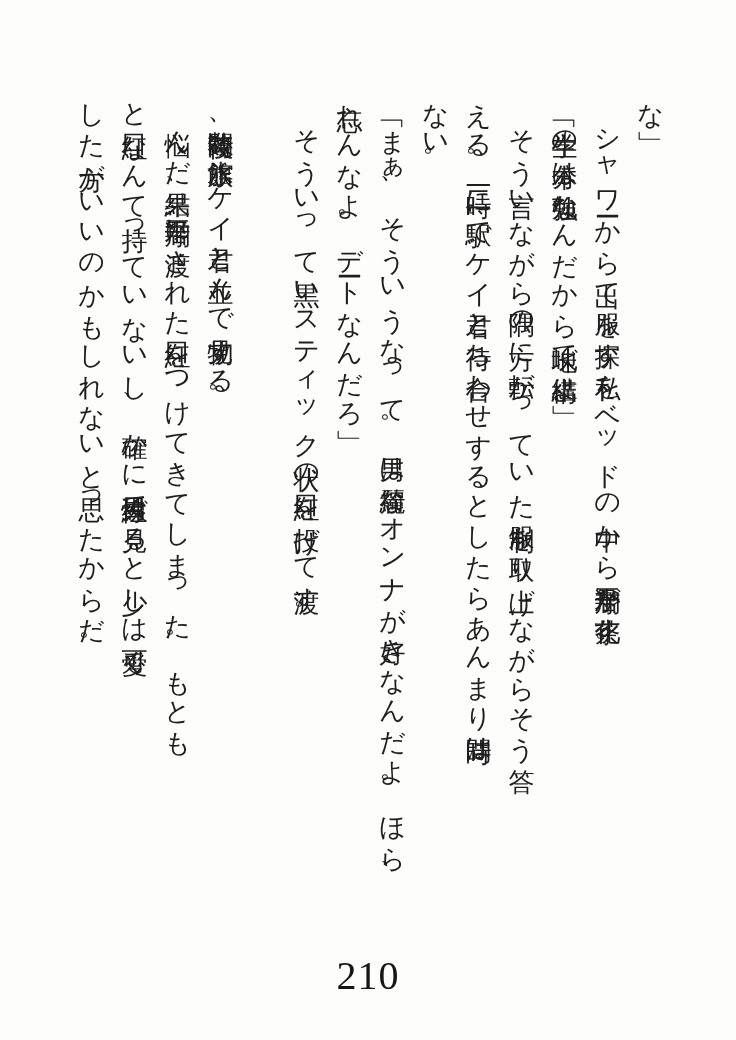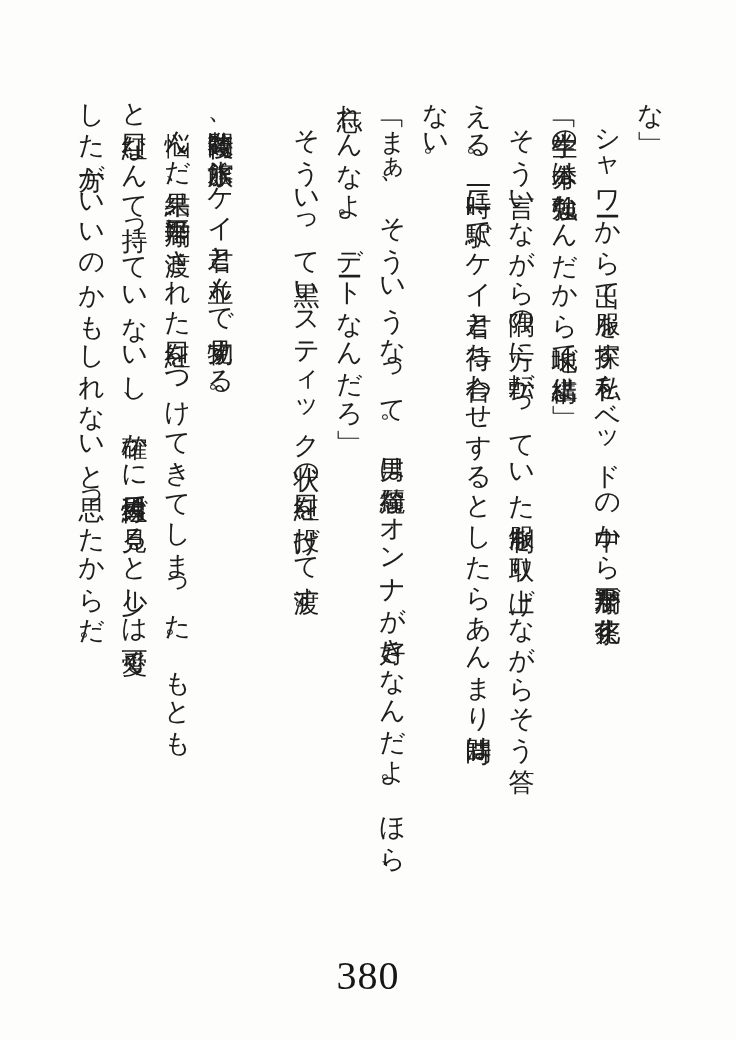--- a/index.html
+++ b/index.html
@@ -62,14 +62,14 @@
     <div class="tline">ない。</div>
     <div class="tline">　「まぁ、そういうなって。男は綺麗なオンナが好きなんだよ。ほら、</div>
     <div class="tline">忘れんなよ。デートなんだろ」</div>
     <div class="tline">　そういって黒いスティック状の口紅を投げて渡す。</div>
     <div class="tline"></div>
     <div class="tline">　数時間後、水族館。ケイ君と並んで見物する。</div>
     <div class="tline">　悩んだ結果、翔平君に渡された口紅をつけてきてしまった。もとも</div>
     <div class="tline">と口紅なんて持っていないし、確かに男性目線で見ると少しは可愛く</div>
     <div class="tline">した方がいいのかもしれないと思ったからだ。</div>
   </div>
-  <div class="page-number">380</div>
+  <div class="page-number">210</div>
 </div>
 
 </body></html>

